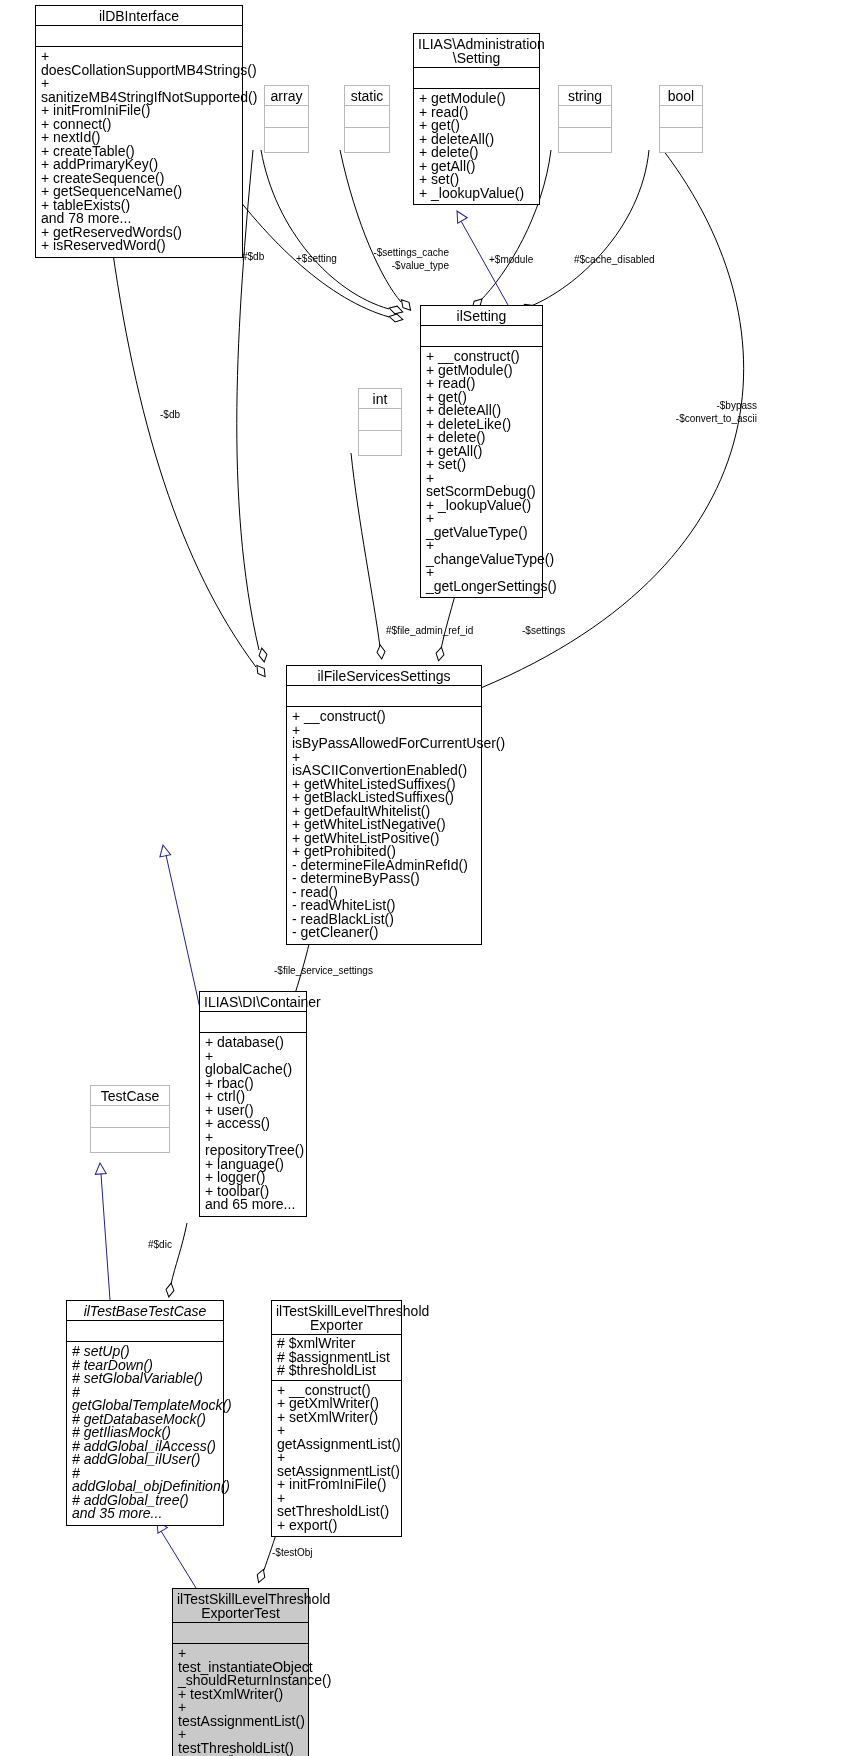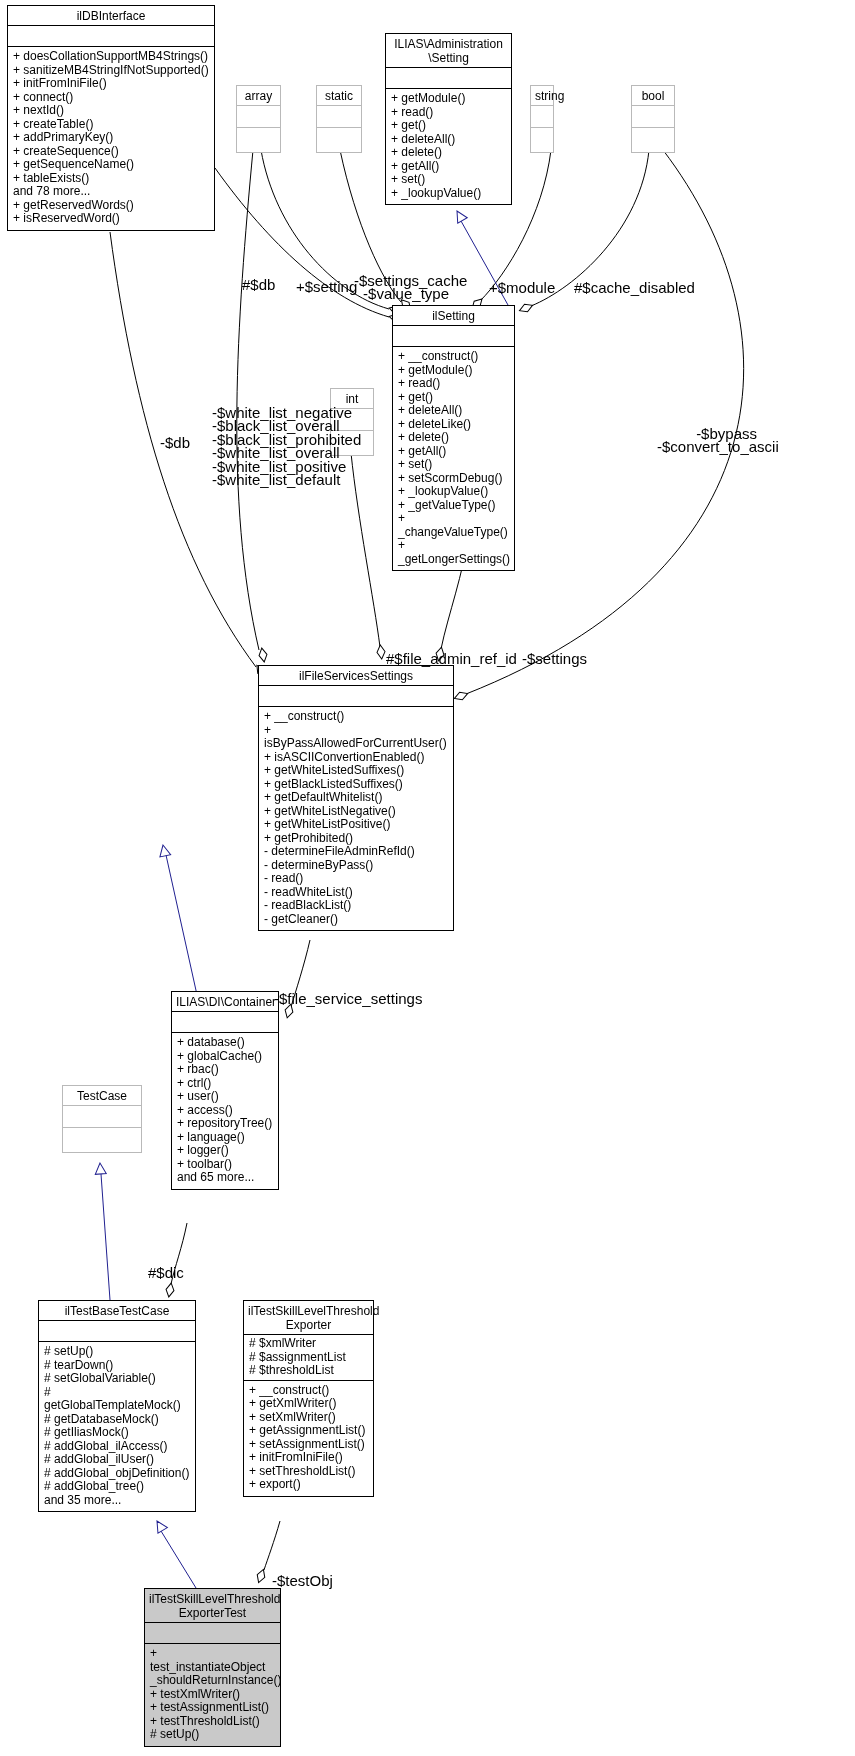--- a/index.html
+++ b/index.html
@@ -1,29 +1,29 @@
 <!DOCTYPE html>
 <html><head>
 <meta charset="utf-8">
 <style>
   html,body{margin:0;padding:0;background:#fff;}
   #canvas{position:relative;width:855px;height:1756px;background:#fff;overflow:hidden;
           font-family:"Liberation Sans", sans-serif;}
   #edges{position:absolute;left:0;top:0;z-index:1;}
   .box{position:absolute;z-index:2;background:#fff;border:1px solid #000;
-       font-size:12px;line-height:13.5px;color:#000;box-sizing:border-box;}
+       font-size:14px;line-height:13.5px;color:#000;box-sizing:border-box;margin-left:28px;}
   .box-title{text-align:center;padding:3px 4px 2px;border-bottom:1px solid #000;line-height:14px;}
   .box-attrs{min-height:16px;border-bottom:1px solid #000;padding:2px 5px;}
   .box-methods{padding:3px 5px 4px;}
   .box.external{border-color:#b9b9b9;}
   .box.external .box-title,.box.external .box-attrs{border-color:#b9b9b9;}
   .box.small .box-attrs{min-height:17px;}
   .box.small .box-methods{min-height:17px;}
   .box.focus{background:#c9c9c9;}
-  .elabel{position:absolute;z-index:3;font-size:15px;line-height:13.4px;color:#000;white-space:nowrap;margin-top:28px;}
+  .elabel{position:absolute;z-index:3;font-size:10px;line-height:13.4px;color:#000;white-space:nowrap;}
   .elabel.right{text-align:right;}
 </style>
 </head>
 <body>
 
 <div id="canvas">
 
   <svg id="edges" width="855" height="1756">
 
     <g stroke="#000" fill="none" stroke-width="1">
@@ -121,21 +121,21 @@
         <div>+ read()</div>
         <div>+ get()</div>
         <div>+ deleteAll()</div>
         <div>+ delete()</div>
         <div>+ getAll()</div>
         <div>+ set()</div>
         <div>+ _lookupValue()</div>
       </div>
   </div>
 
-  <div class="box external small" style="left:530px;top:85px;width:24px;">
+  <div class="box external small" style="left:530px;top:85px;width:54px;">
     <div class="box-title">
         <div>string</div>
       </div>
     <div class="box-attrs"></div>
     <div class="box-methods"></div>
   </div>
 
   <div class="box external small" style="left:631px;top:85px;width:44px;">
     <div class="box-title">
         <div>bool</div>
@@ -221,21 +221,21 @@
   </div>
 
   <div class="box external small" style="left:62px;top:1085px;width:80px;">
     <div class="box-title">
         <div>TestCase</div>
       </div>
     <div class="box-attrs"></div>
     <div class="box-methods"></div>
   </div>
 
-  <div class="box" style="left:38px;top:1300px;width:158px;">
+  <div class="box" style="left:38px;top:1300px;width:158px;font-style:italic;">
     <div class="box-title">
         <div>ilTestBaseTestCase</div>
       </div>
     <div class="box-attrs"></div>
     <div class="box-methods">
         <div># setUp()</div>
         <div># tearDown()</div>
         <div># setGlobalVariable()</div>
         <div># getGlobalTemplateMock()</div>
         <div># getDatabaseMock()</div>
@@ -288,28 +288,20 @@
 
   <div class="elabel" style="left:242px;top:250px;">#$db</div>
   <div class="elabel" style="left:296px;top:252px;">+$setting</div>
   <div class="elabel right" style="left:354px;top:246px;width:95px;">
       <div>-$settings_cache</div>
       <div>-$value_type</div>
     </div>
   <div class="elabel" style="left:489px;top:253px;text-align:right;">+$module</div>
   <div class="elabel" style="left:574px;top:253px;">#$cache_disabled</div>
   <div class="elabel" style="left:160px;top:408px;">-$db</div>
-  <div class="elabel right" style="left:212px;top:378px;width:115px;">
-      <div>-$white_list_negative</div>
-      <div>-$black_list_overall</div>
-      <div>-$black_list_prohibited</div>
-      <div>-$white_list_overall</div>
-      <div>-$white_list_positive</div>
-      <div>-$white_list_default</div>
-    </div>
   <div class="elabel right" style="left:657px;top:399px;width:100px;">
       <div>-$bypass</div>
       <div>-$convert_to_ascii</div>
     </div>
   <div class="elabel" style="left:386px;top:624px;">#$file_admin_ref_id</div>
   <div class="elabel" style="left:522px;top:624px;">-$settings</div>
   <div class="elabel" style="left:274px;top:964px;">-$file_service_settings</div>
   <div class="elabel" style="left:148px;top:1238px;">#$dic</div>
   <div class="elabel" style="left:272px;top:1546px;">-$testObj</div>
 

